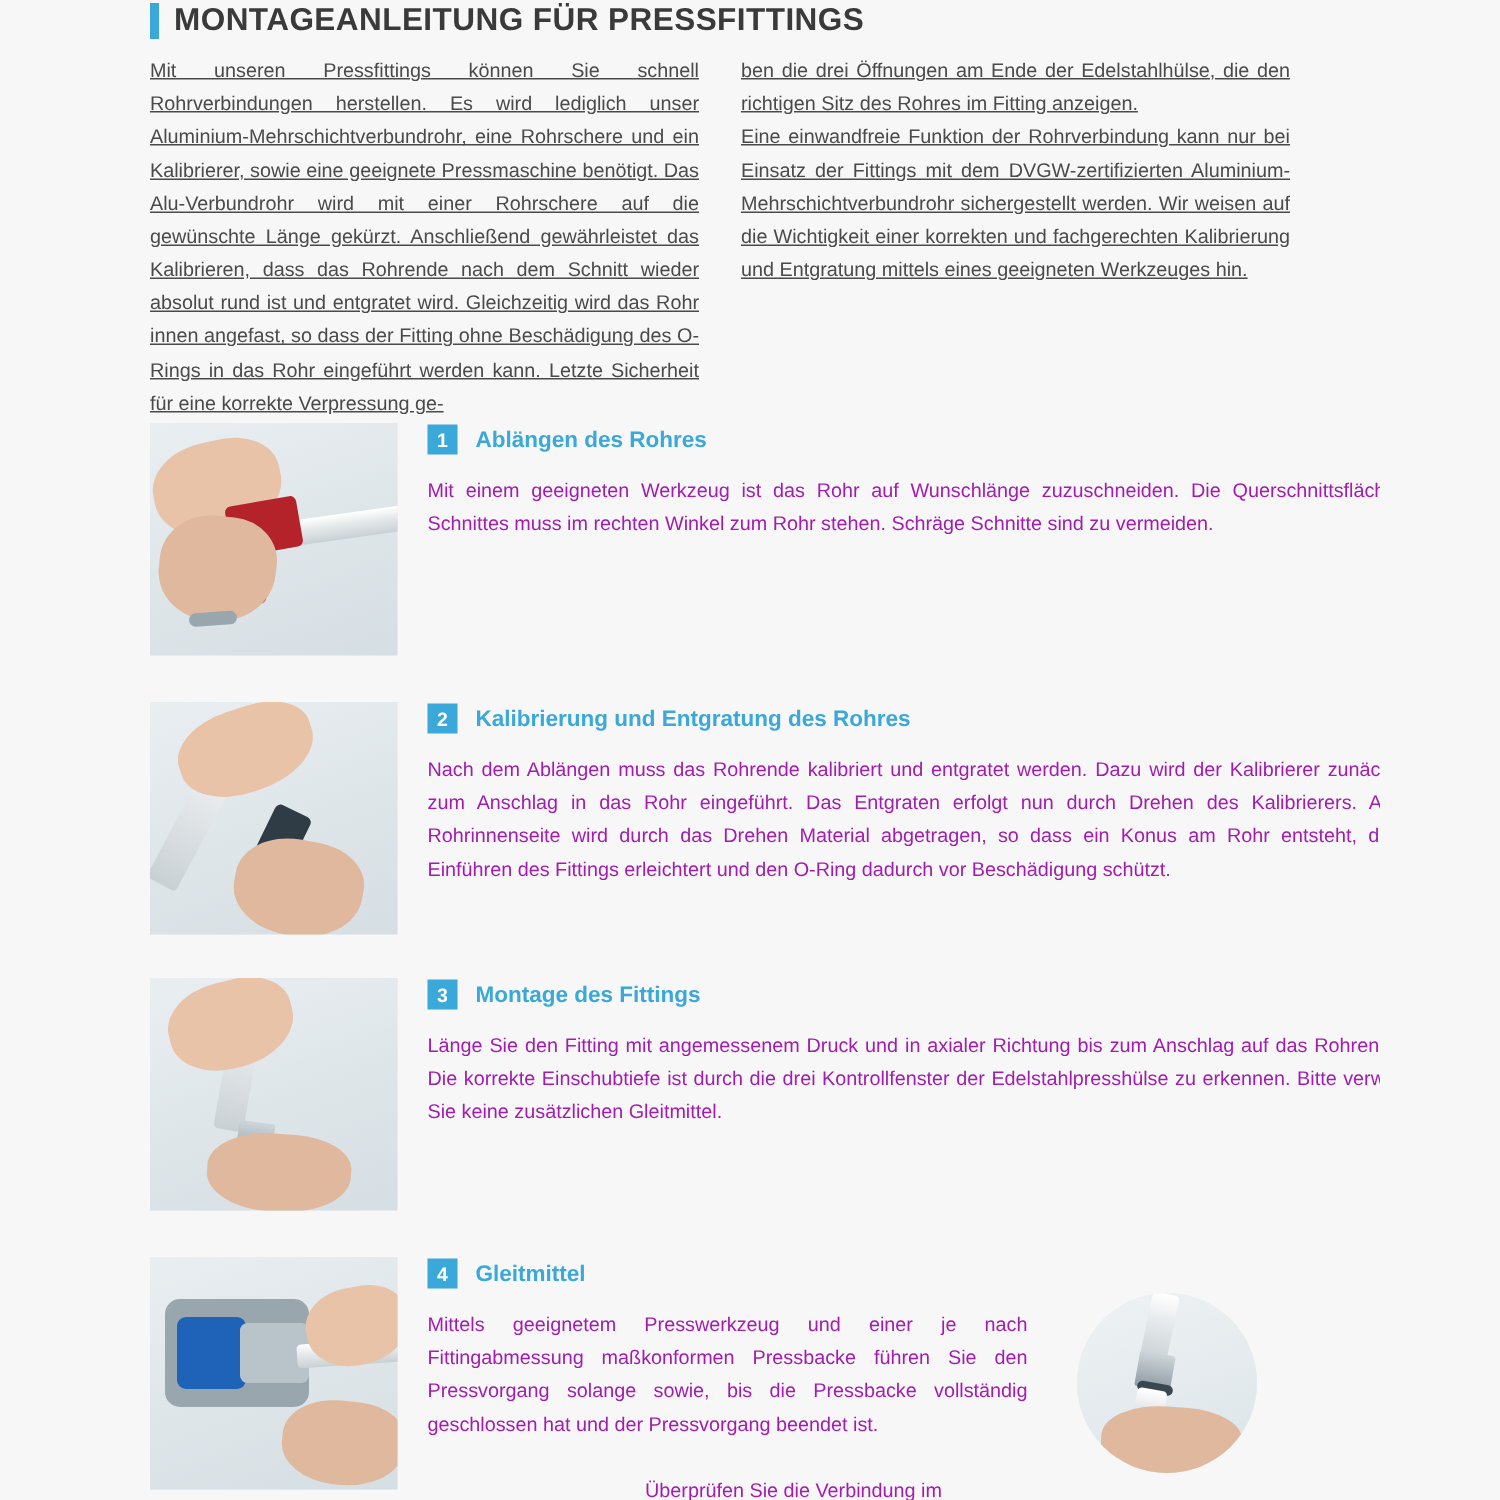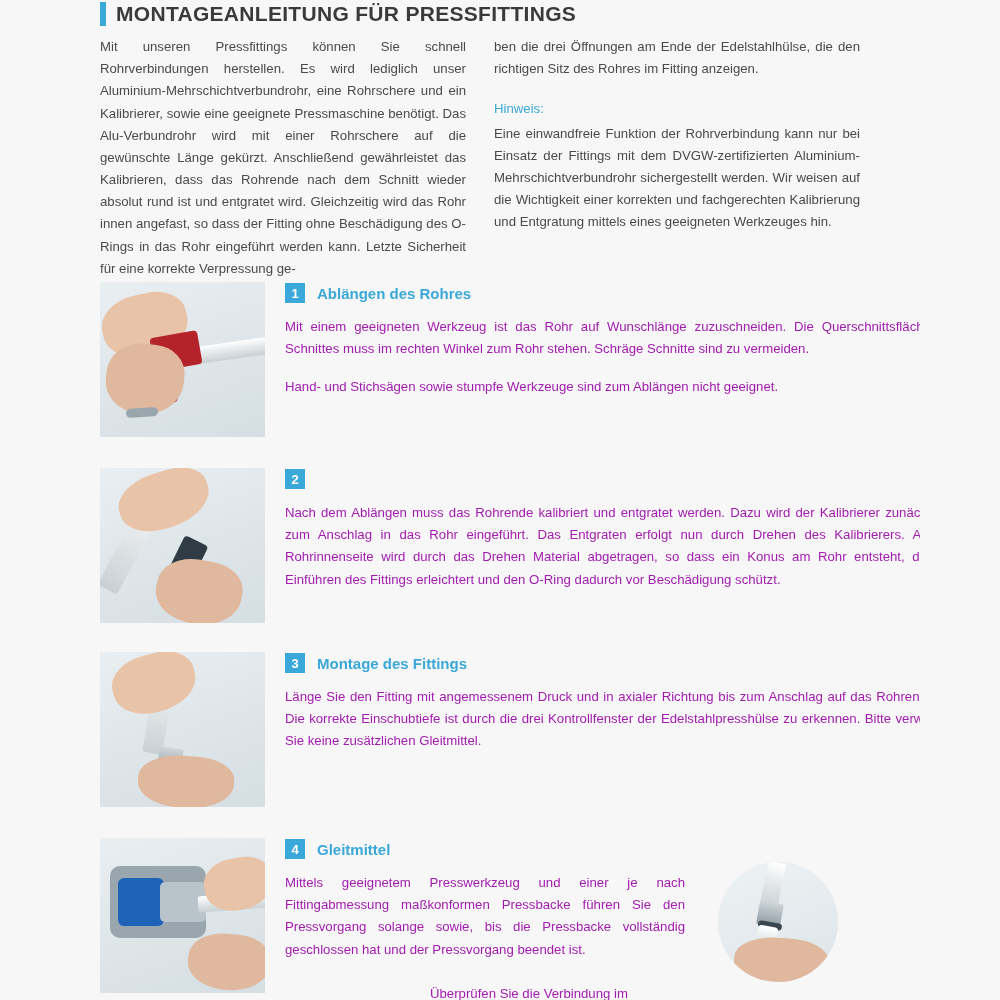--- a/index.html
+++ b/index.html
@@ -43,21 +43,21 @@
     display: flex;
     gap: 28px;
   }
   .col {
     width: 366px;
     font-size: 13.2px;
     line-height: 1.68;
     color: #4a4a4a;
     text-align: justify;
   }
-  .col p { margin: 0 0 0 0; }
+  .col p { margin: 0 0 0 0; text-decoration: underline; }
   .hinweis-label {
     color: #3aa8d8;
     margin-top: 18px !important;
     margin-bottom: 2px !important;
     font-size: 13.2px;
   }
   .hinweis-body { text-align: justify; }
 
   
   .step {
@@ -178,21 +178,20 @@
     <div class="title-bar"></div>
     <div class="title-text">MONTAGEANLEITUNG FÜR PRESSFITTINGS</div>
   </div>
 
   <div class="intro">
     <div class="col">
       <p>Mit unseren Pressfittings können Sie schnell Rohrverbindungen herstellen. Es wird lediglich unser Aluminium-Mehrschichtverbundrohr, eine Rohrschere und ein Kalibrierer, sowie eine geeignete Pressmaschine benötigt. Das Alu-Verbundrohr wird mit einer Rohrschere auf die gewünschte Länge gekürzt. Anschließend gewährleistet das Kalibrieren, dass das Rohrende nach dem Schnitt wieder absolut rund ist und entgratet wird. Gleichzeitig wird das Rohr innen angefast, so dass der Fitting ohne Beschädigung des O-Rings in das Rohr eingeführt werden kann. Letzte Sicherheit für eine korrekte Verpressung ge-</p>
     </div>
     <div class="col">
       <p>ben die drei Öffnungen am Ende der Edelstahlhülse, die den richtigen Sitz des Rohres im Fitting anzeigen.</p>
-      <p class="hinweis-label">Hinweis:</p>
       <p class="hinweis-body">Eine einwandfreie Funktion der Rohrverbindung kann nur bei Einsatz der Fittings mit dem DVGW-zertifizierten Aluminium-Mehrschichtverbundrohr sichergestellt werden. Wir weisen auf die Wichtigkeit einer korrekten und fachgerechten Kalibrierung und Entgratung mittels eines geeigneten Werkzeuges hin.</p>
     </div>
   </div>
 
   <div class="step step1">
     <div class="step-img">
       <div class="photo">
         <div class="bg-soft"></div>
         <div class="pipe" style="left:60px; top:62px; width:115px; height:17px; transform:rotate(-8deg);"></div>
         <div class="hand" style="left:2px; top:12px; width:86px; height:62px; transform:rotate(-12deg);"></div>
@@ -201,38 +200,38 @@
         <div class="hand hand2" style="left:6px; top:62px; width:78px; height:70px; transform:rotate(6deg);"></div>
         <div class="tool-grey" style="left:26px; top:126px; width:32px; height:9px; transform:rotate(-4deg);"></div>
       </div>
     </div>
     <div class="step-body">
       <div class="step-head">
         <div class="step-num">1</div>
         <div class="step-title">Ablängen des Rohres</div>
       </div>
       <p class="step-text">Mit einem geeigneten Werkzeug ist das Rohr auf Wunschlänge zuzuschneiden. Die Querschnittsfläche des Schnittes muss im rechten Winkel zum Rohr stehen. Schräge Schnitte sind zu vermeiden.</p>
-      <p class="step-text">Hand- und Stichsägen sowie stumpfe Werkzeuge sind zum Ablängen nicht geeignet.</p>
     </div>
   </div>
 
   <div class="step step2">
     <div class="step-img">
       <div class="photo">
         <div class="bg-soft"></div>
         <div class="pipe" style="left:22px; top:18px; width:22px; height:110px; transform:rotate(28deg);"></div>
         <div class="hand" style="left:18px; top:4px; width:92px; height:56px; transform:rotate(-18deg);"></div>
         <div class="tool-dark" style="left:72px; top:70px; width:26px; height:54px; transform:rotate(26deg);"></div>
         <div class="tool-grey" style="left:88px; top:96px; width:22px; height:30px; transform:rotate(26deg);"></div>
         <div class="hand hand2" style="left:56px; top:92px; width:86px; height:64px; transform:rotate(10deg);"></div>
       </div>
     </div>
     <div class="step-body">
       <div class="step-head">
         <div class="step-num">2</div>
+        <div class="step-title">Kalibrierung und Entgratung des Rohres</div>
       </div>
       <p class="step-text">Nach dem Ablängen muss das Rohrende kalibriert und entgratet werden. Dazu wird der Kalibrierer zunächst bis zum Anschlag in das Rohr eingeführt. Das Entgraten erfolgt nun durch Drehen des Kalibrierers. Auf der Rohrinnenseite wird durch das Drehen Material abgetragen, so dass ein Konus am Rohr entsteht, der das Einführen des Fittings erleichtert und den O-Ring dadurch vor Beschädigung schützt.</p>
     </div>
   </div>
 
   <div class="step step3">
     <div class="step-img">
       <div class="photo">
         <div class="bg-soft"></div>
         <div class="pipe" style="left:50px; top:10px; width:20px; height:92px; transform:rotate(10deg);"></div>

